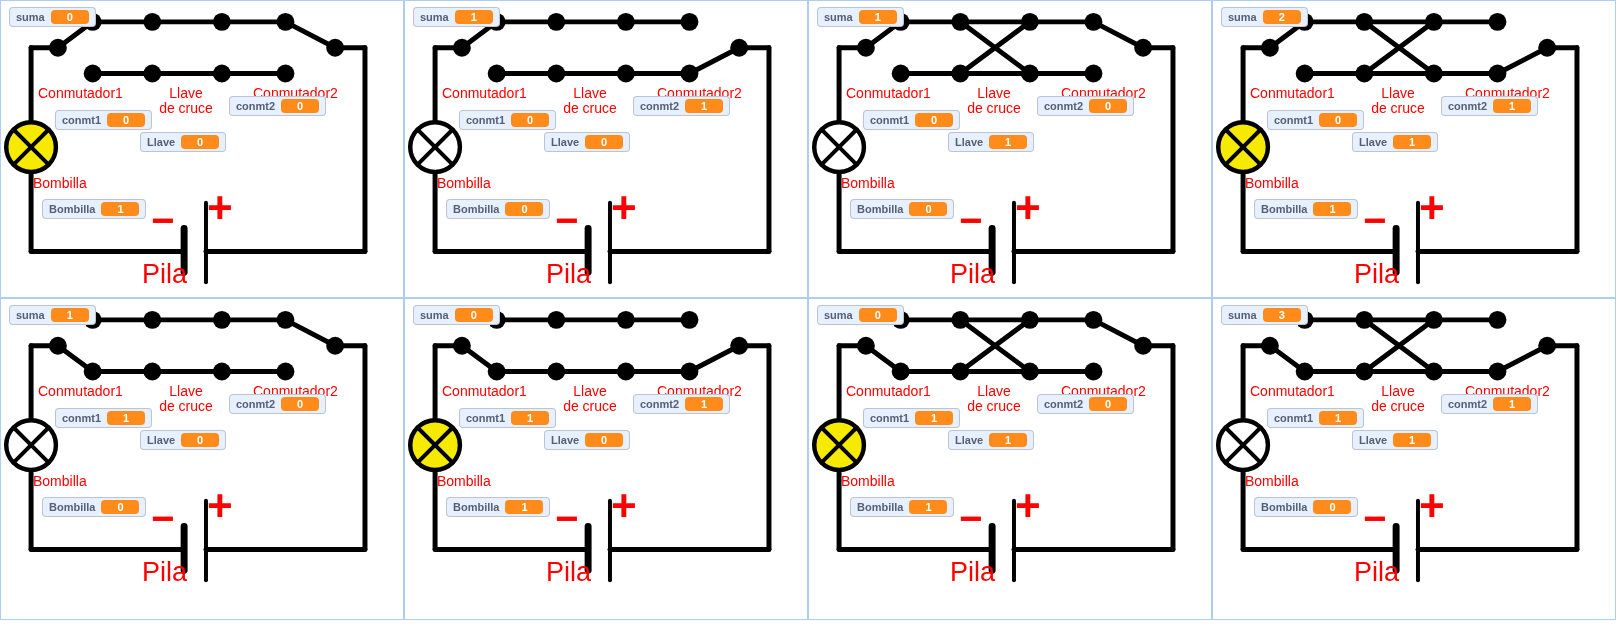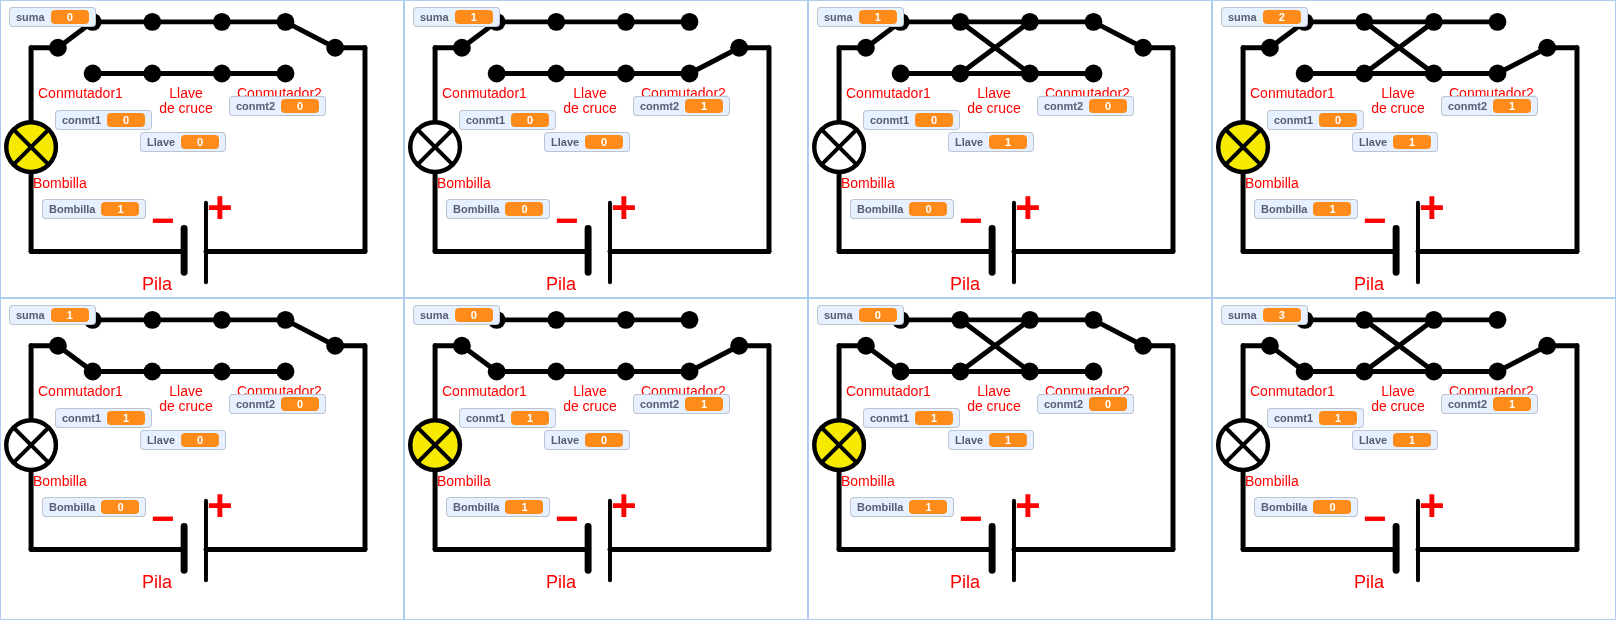--- a/index.html
+++ b/index.html
@@ -8,29 +8,29 @@
   #app{display:grid;grid-template-columns:repeat(4,404px);grid-template-rows:298px 322px;width:1344px}
   .panel{position:relative;background:#fff;border:1px solid var(--border,#aecdf0);overflow:hidden}
   .circuit{position:absolute;left:0;top:0;width:402px;height:318px}
   .monitor{position:absolute;display:inline-flex;align-items:center;gap:6px;background:var(--monbg,#e6f0ff);border:1px solid rgba(0,0,0,.18);border-radius:4px;padding:2px 6px;font-size:11px;font-weight:700;color:var(--montext,#575e75);white-space:nowrap;z-index:2}
   .mvalue{background:var(--orange,#ff8c1a);color:#ffffff;border-radius:4px;padding:1px 2px;min-width:38px;text-align:center;font-size:11px}
   .rlabel{position:absolute;color:var(--red,#ff0000);font-size:14px;line-height:1.05;z-index:2}
   .sign{position:absolute;color:var(--red,#ff0000);font-weight:700;line-height:1;z-index:2}
   .m-suma{left:8px;top:6px}
   .l-conm1{left:37px;top:85px}
   .l-llave{left:138px;top:85px;width:94px;text-align:center}
-  .l-conm2{left:236px;top:85px}
+  .l-conm2{left:252px;top:85px}
   .m-conmt1{left:54px;top:109px}
   .m-conmt2{left:228px;top:95px}
   .m-llave{left:139px;top:131px}
   .l-bomb{left:32px;top:175px}
   .m-bombilla{left:41px;top:198px}
   .s-minus{left:150px;top:199px;font-size:40px}
   .s-plus{left:206px;top:185px;font-size:44px}
-  .l-pila{left:141px;top:274px;font-size:18px}
+  .l-pila{left:141px;top:259px;font-size:27px}
 </style>
 </head>
 <body>
 
 <div id="app">
   <div class="panel">
     <svg class="circuit" viewBox="0 0 404 320">
         <line x1="30" y1="47" x2="57" y2="47" stroke="#000000" stroke-width="5" stroke-linecap="round"></line>
         <line x1="336" y1="47" x2="366" y2="47" stroke="#000000" stroke-width="5" stroke-linecap="round"></line>
         <line x1="30" y1="47" x2="30" y2="252" stroke="#000000" stroke-width="5" stroke-linecap="round"></line>

